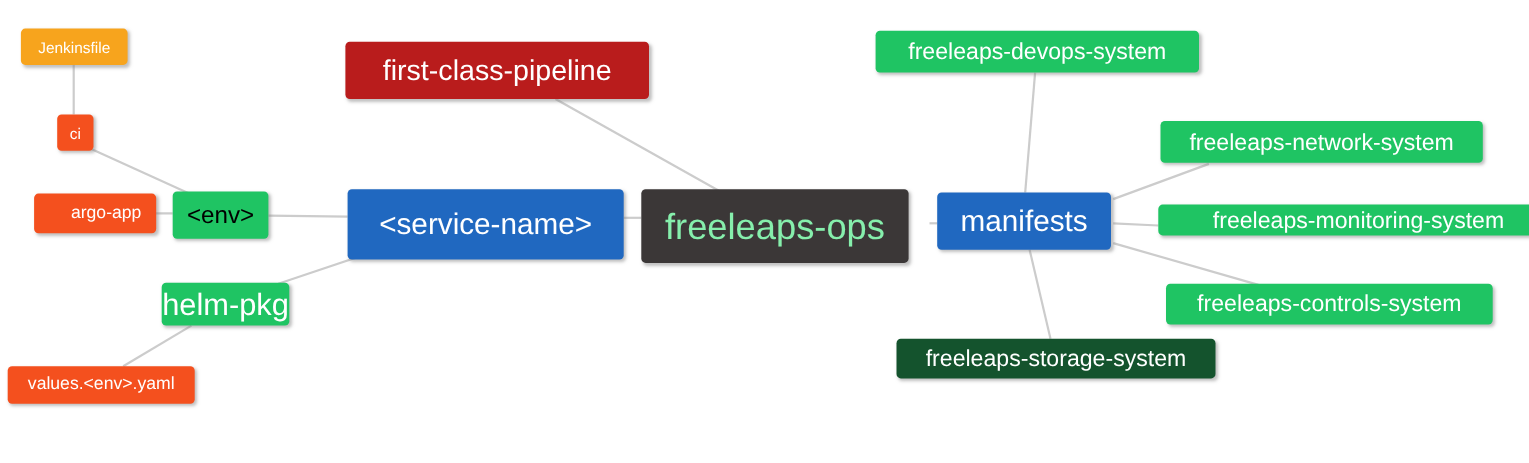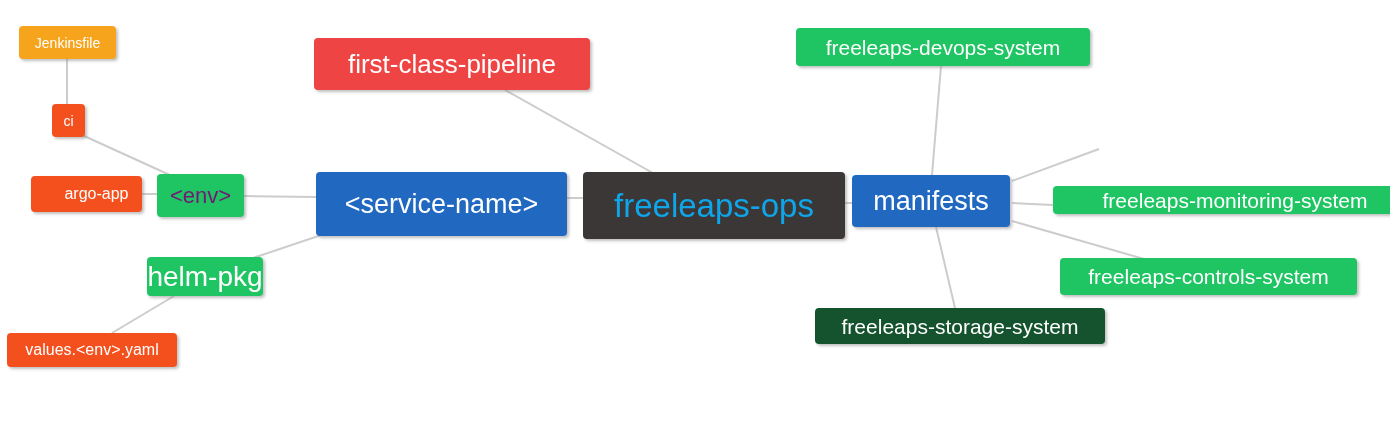--- a/index.html
+++ b/index.html
@@ -33,24 +33,25 @@
       <line x1="852" y1="203" x2="845" y2="203" stroke="#CCCCCC" stroke-width="2"></line>
       <line x1="932" y1="175" x2="941" y2="66" stroke="#CCCCCC" stroke-width="2"></line>
       <line x1="1012" y1="181" x2="1099" y2="149" stroke="#CCCCCC" stroke-width="2"></line>
       <line x1="1012" y1="203" x2="1053" y2="205" stroke="#CCCCCC" stroke-width="2"></line>
       <line x1="1012" y1="221" x2="1144" y2="259" stroke="#CCCCCC" stroke-width="2"></line>
       <line x1="936" y1="227" x2="955" y2="308" stroke="#CCCCCC" stroke-width="2"></line>
     </svg>
 <div class="node" style="left: 19px; top: 26px; width: 97px; height: 33px; background: rgb(247, 164, 29); color: rgb(255, 255, 255); font-size: 14px;">Jenkinsfile</div>
     <div class="node" style="left: 52px; top: 104px; width: 33px; height: 33px; background: rgb(244, 80, 30); color: rgb(255, 255, 255); font-size: 14px;">ci</div>
     <div class="node" style="left: 31px; top: 176px; width: 91px; height: 36px; background: rgb(244, 80, 30); color: rgb(255, 255, 255); font-size: 16px; padding-left: 20px;">argo-app</div>
-    <div class="node" style="left: 157px; top: 174px; width: 87px; height: 43px; background: rgb(31, 196, 99); color: #701a75; font-size: 22px;">&lt;env&gt;</div>
+    <div class="node" style="left: 157px; top: 174px; width: 87px; height: 43px; background: rgb(31, 196, 99); color: #000000; font-size: 22px;">&lt;env&gt;</div>
     <div class="node" style="left: 147px; top: 257px; width: 116px; height: 39px; background: rgb(31, 196, 99); color: rgb(255, 255, 255); font-size: 28px;">helm-pkg</div>
     <div class="node" style="left: 7px; top: 333px; width: 170px; height: 34px; background: rgb(244, 80, 30); color: rgb(255, 255, 255); font-size: 16px; text-align: center;">values.&lt;env&gt;.yaml</div>
-    <div class="node" style="left: 314px; top: 38px; width: 276px; height: 52px; background: #ef4444; color: rgb(255, 255, 255); font-size: 26px;">first-class-pipeline</div>
+    <div class="node" style="left: 314px; top: 38px; width: 276px; height: 52px; background: #b91c1c; color: rgb(255, 255, 255); font-size: 26px;">first-class-pipeline</div>
     <div class="node" style="left: 316px; top: 172px; width: 251px; height: 64px; background: rgb(32, 104, 192); color: rgb(255, 255, 255); font-size: 27px;">&lt;service-name&gt;</div>
-    <div class="node" style="left: 583px; top: 172px; width: 262px; height: 67px; background: rgb(59, 55, 55); color: #0ea5e9; font-size: 33px;">freeleaps-ops</div>
+    <div class="node" style="left: 583px; top: 172px; width: 243px; height: 67px; background: rgb(59, 55, 55); color: #86efac; font-size: 33px;">freeleaps-ops</div>
     <div class="node" style="left: 796px; top: 28px; width: 294px; height: 38px; background: rgb(31, 196, 99); color: rgb(255, 255, 255); font-size: 21px;">freeleaps-devops-system</div>
     <div class="node" style="left: 852px; top: 175px; width: 158px; height: 52px; background: rgb(32, 104, 192); color: rgb(255, 255, 255); font-size: 27px;">manifests</div>
+    <div class="node" style="left: 1055px; top: 110px; width: 293px; height: 38px; background: rgb(31, 196, 99); color: rgb(255, 255, 255); font-size: 21px;">freeleaps-network-system</div>
     <div class="node" style="left: 1053px; top: 186px; width: 324px; height: 28px; background: rgb(31, 196, 99); color: rgb(255, 255, 255); font-size: 21px; padding-left: 20px;">freeleaps-monitoring-system</div>
     <div class="node" style="left: 1060px; top: 258px; width: 297px; height: 37px; background: rgb(31, 196, 99); color: rgb(255, 255, 255); font-size: 21px;">freeleaps-controls-system</div>
     <div class="node" style="left: 815px; top: 308px; width: 290px; height: 36px; background: #14532d; color: rgb(255, 255, 255); font-size: 21px;">freeleaps-storage-system</div>
   </div>
 
 </body></html>

